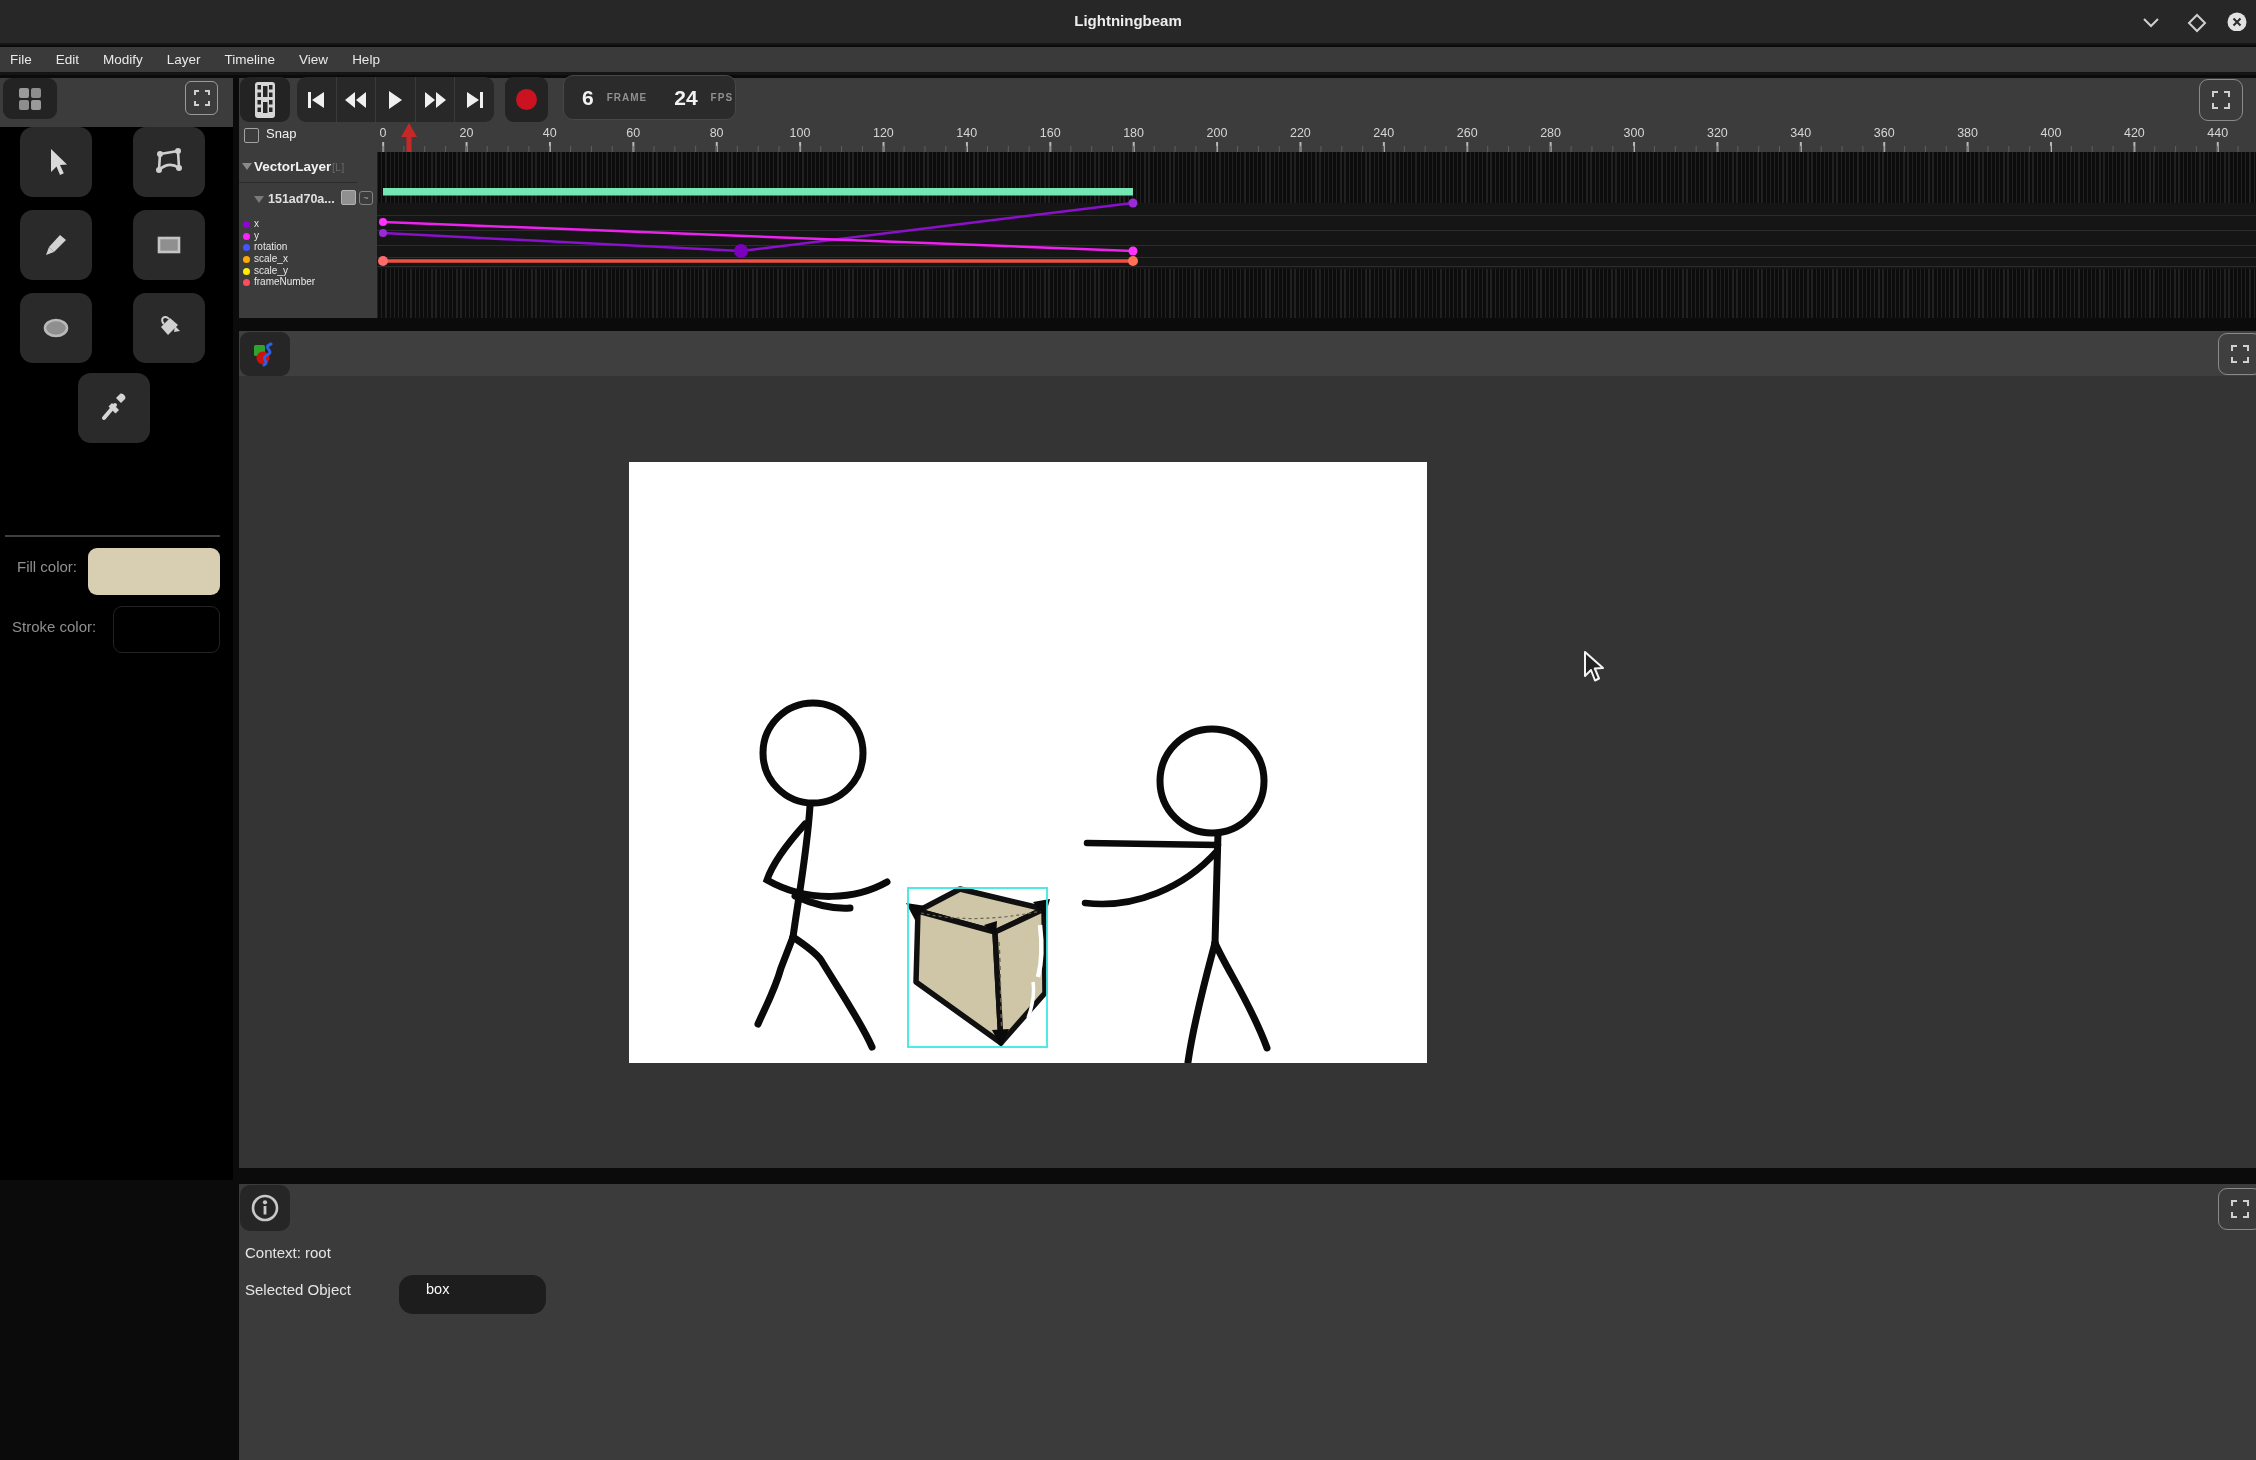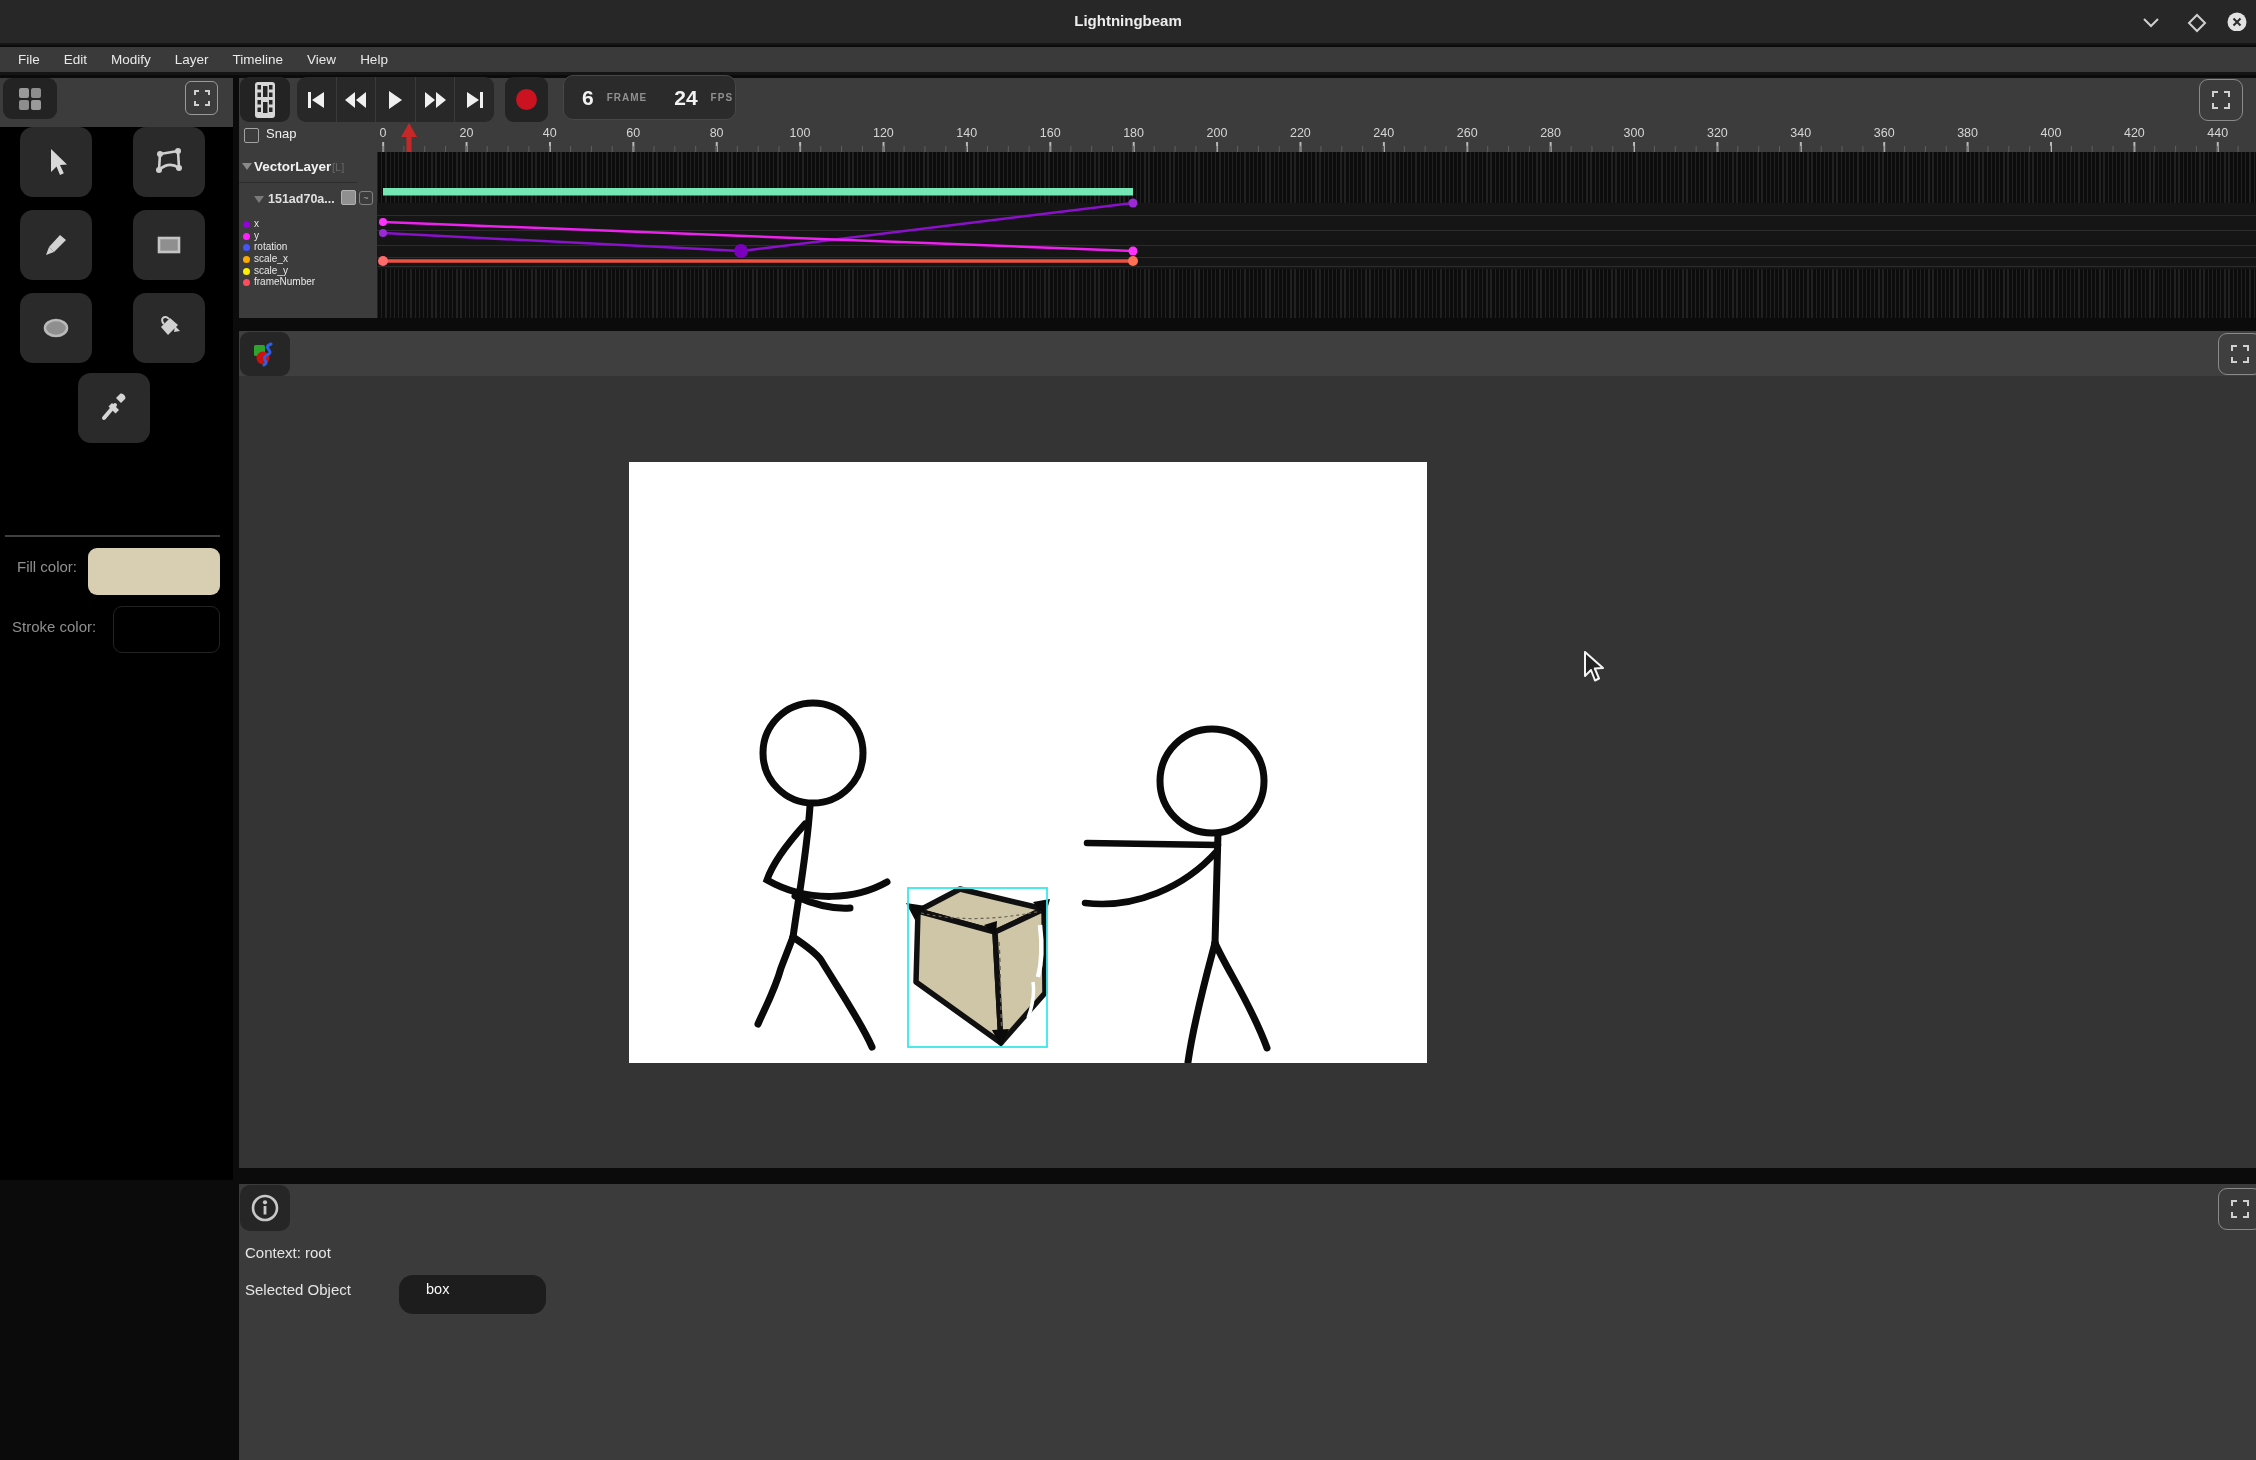--- a/index.html
+++ b/index.html
@@ -5,21 +5,21 @@
   * { margin:0; padding:0; box-sizing:border-box; }
   html,body { width:2256px; height:1460px; overflow:hidden; background:#0b0b0b;
     font-family:"Liberation Sans", sans-serif; color:#ddd; }
 
   
   .titlebar { position:absolute; left:0; top:0; width:2256px; height:45px; background:#272727; border-bottom:2px solid #161616; }
   .win-title { position:absolute; left:0; right:0; top:12px; text-align:center; font-size:15px; font-weight:bold; color:#ededed; }
   .winctl { position:absolute; top:13px; width:22px; height:20px; cursor:default; }
 
   
-  .menubar { position:absolute; left:0; top:47px; width:2256px; height:28px; background:#3a3a3a; border-bottom:3px solid #141414; display:flex; align-items:center; padding-left:18px; gap:24px; }
+  .menubar { position:absolute; left:0; top:47px; width:2256px; height:28px; background:#3a3a3a; border-bottom:3px solid #141414; display:flex; align-items:center; padding-left:10px; gap:24px; }
   .menu-item { font-size:13.5px; color:#e9e9e9; font-weight:500; }
 
   
   .leftcol { position:absolute; left:0; top:78px; width:233px; height:1102px; background:#000; }
   .left-head { position:absolute; left:0; top:0; width:233px; height:49px; background:#3c3c3c; }
   .grid-btn { position:absolute; left:3px; top:0; width:54px; height:41px; background:#232323; border-radius:9px; display:flex; align-items:center; justify-content:center; }
   .mini-expand { position:absolute; left:185px; top:3px; width:33px; height:34px; border:1.5px solid #9a9a9a; border-radius:6px; display:flex; align-items:center; justify-content:center; }
   .toolbtn { position:absolute; width:72px; height:70px; background:#2a2a2a; border-radius:13px; display:flex; align-items:center; justify-content:center; }
   .lsep { position:absolute; left:5px; top:457px; width:215px; height:2px; background:#3f3f3f; }
   .swlabel { position:absolute; font-size:15px; color:#8f8f8f; }

